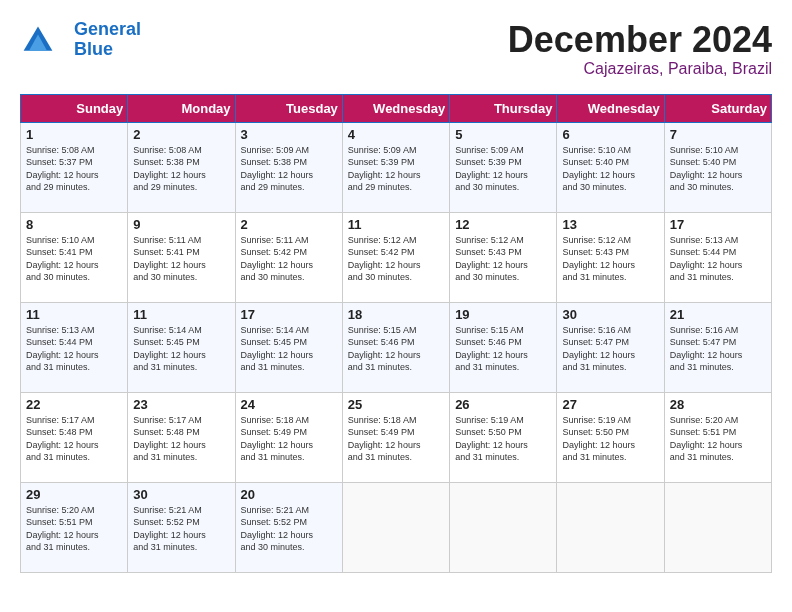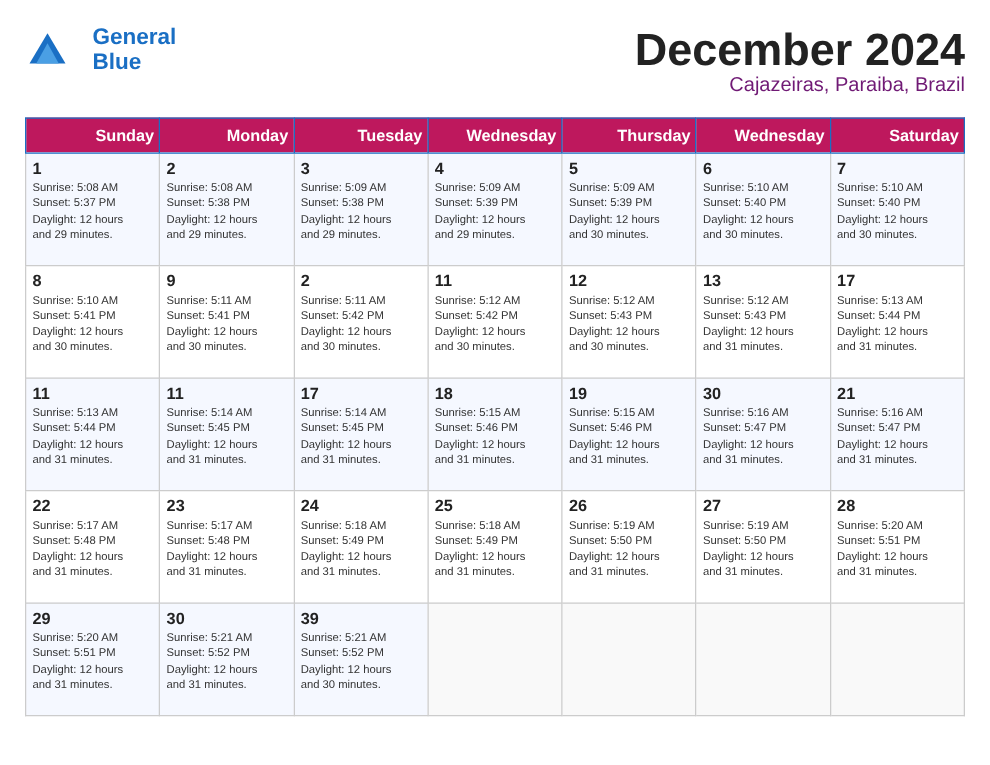--- a/index.html
+++ b/index.html
@@ -338,21 +338,21 @@
 and 31 minutes.</div>
         </td>
         <td>
           <span class="day-num">30</span>
           <div class="day-info" style="white-space: pre-line;">Sunrise: 5:21 AM
 Sunset: 5:52 PM
 Daylight: 12 hours
 and 31 minutes.</div>
         </td>
         <td>
-          <span class="day-num">39</span>
+          <span class="day-num">20</span>
           <div class="day-info" style="white-space: pre-line;">Sunrise: 5:21 AM
 Sunset: 5:52 PM
 Daylight: 12 hours
 and 30 minutes.</div>
         </td>
         <td class="empty-cell"></td>
         <td class="empty-cell"></td>
         <td class="empty-cell"></td>
         <td class="empty-cell"></td>
       </tr>

